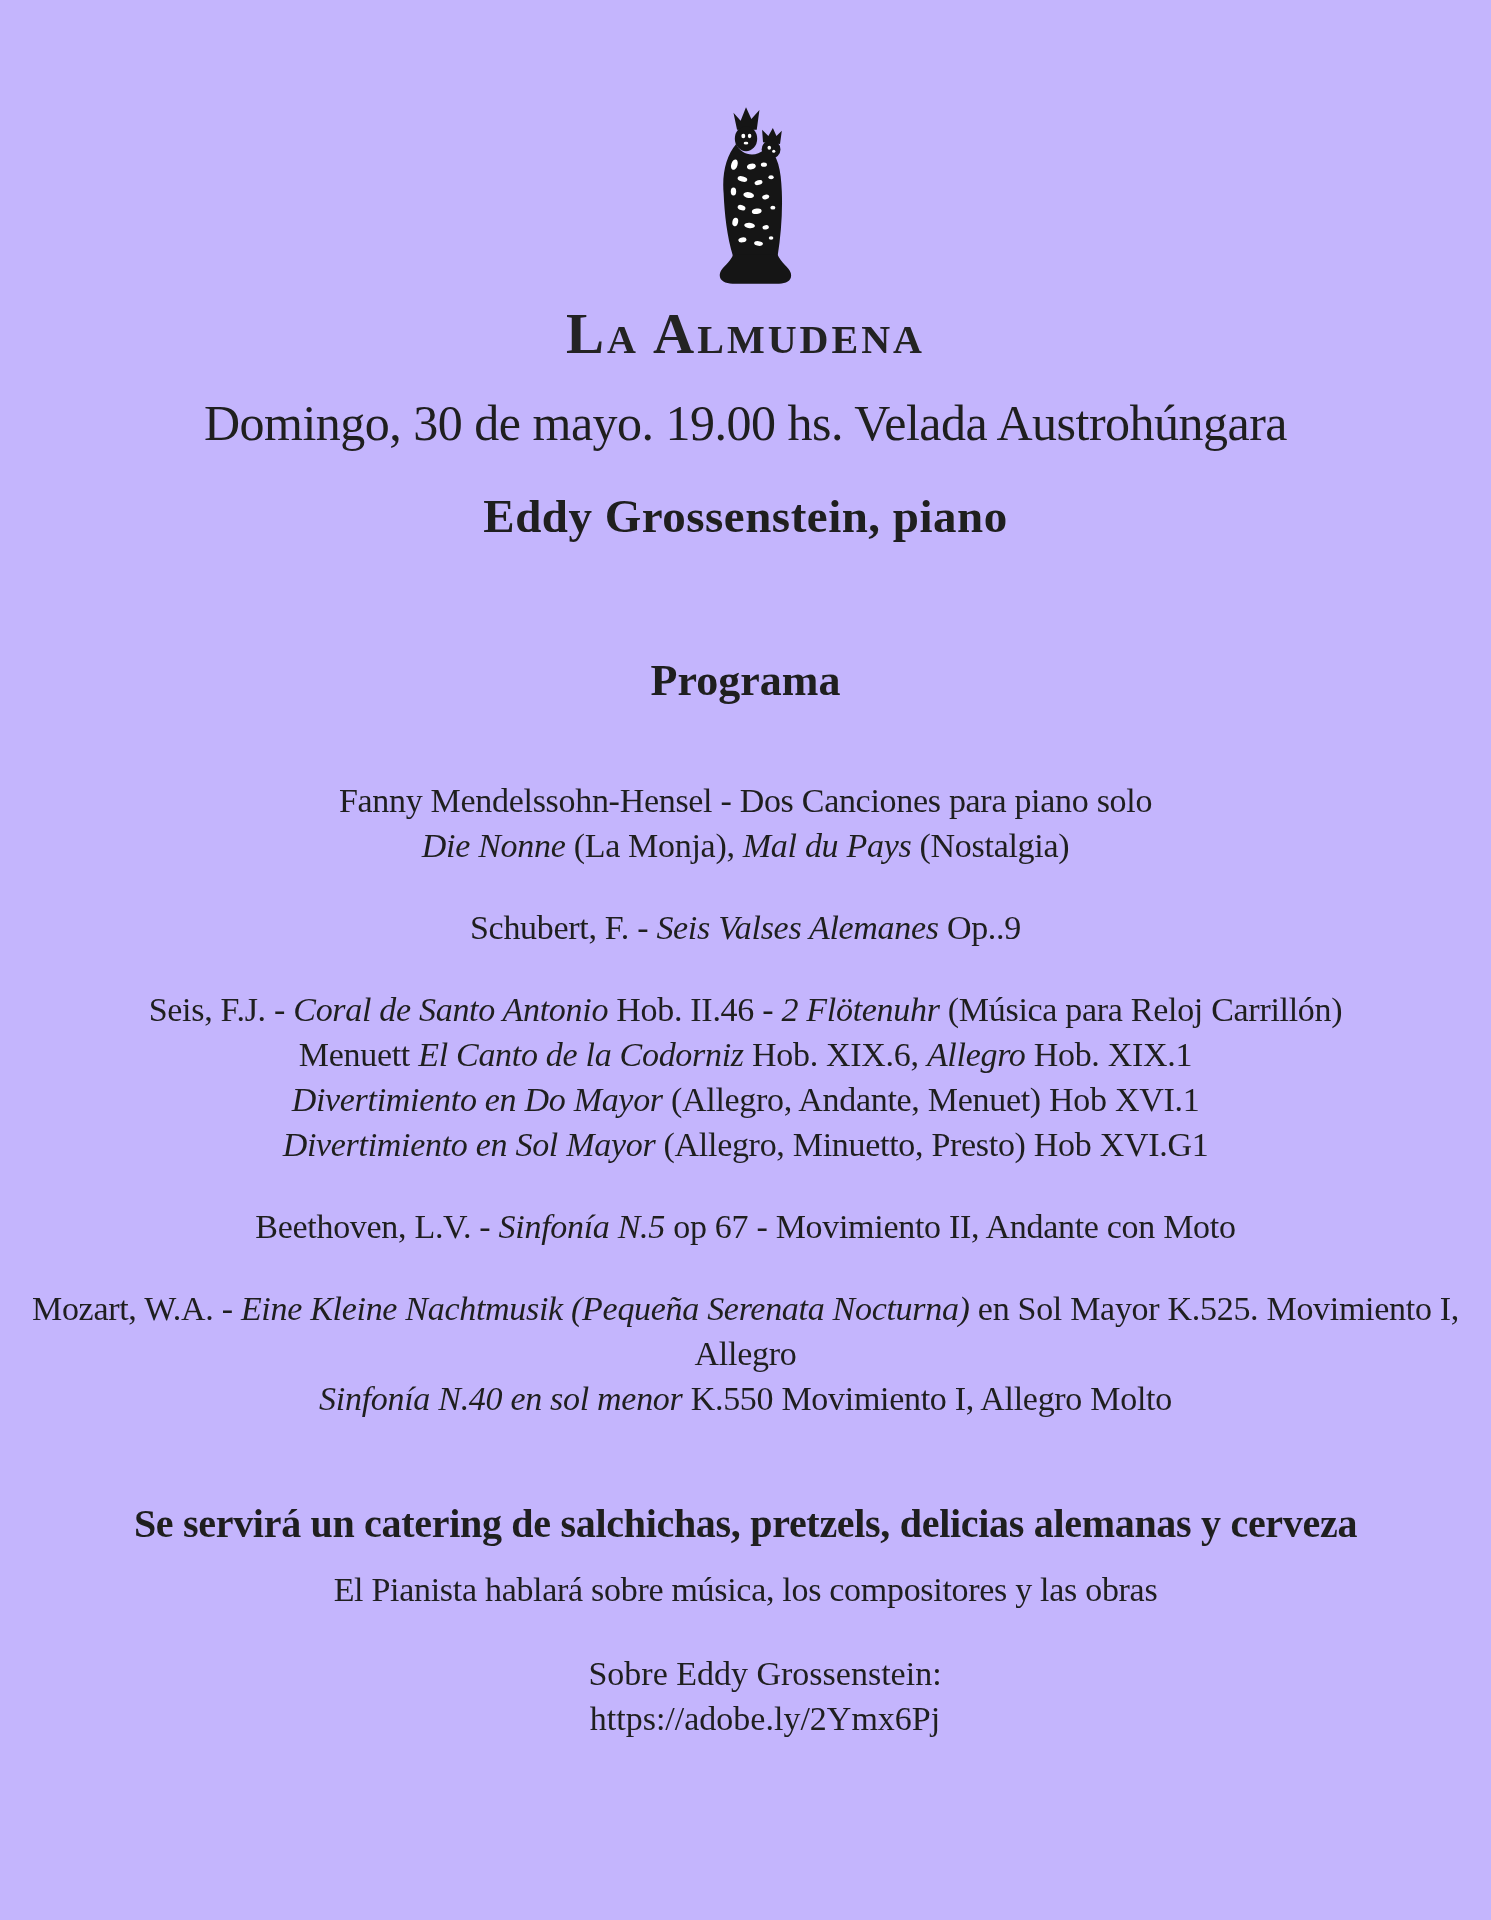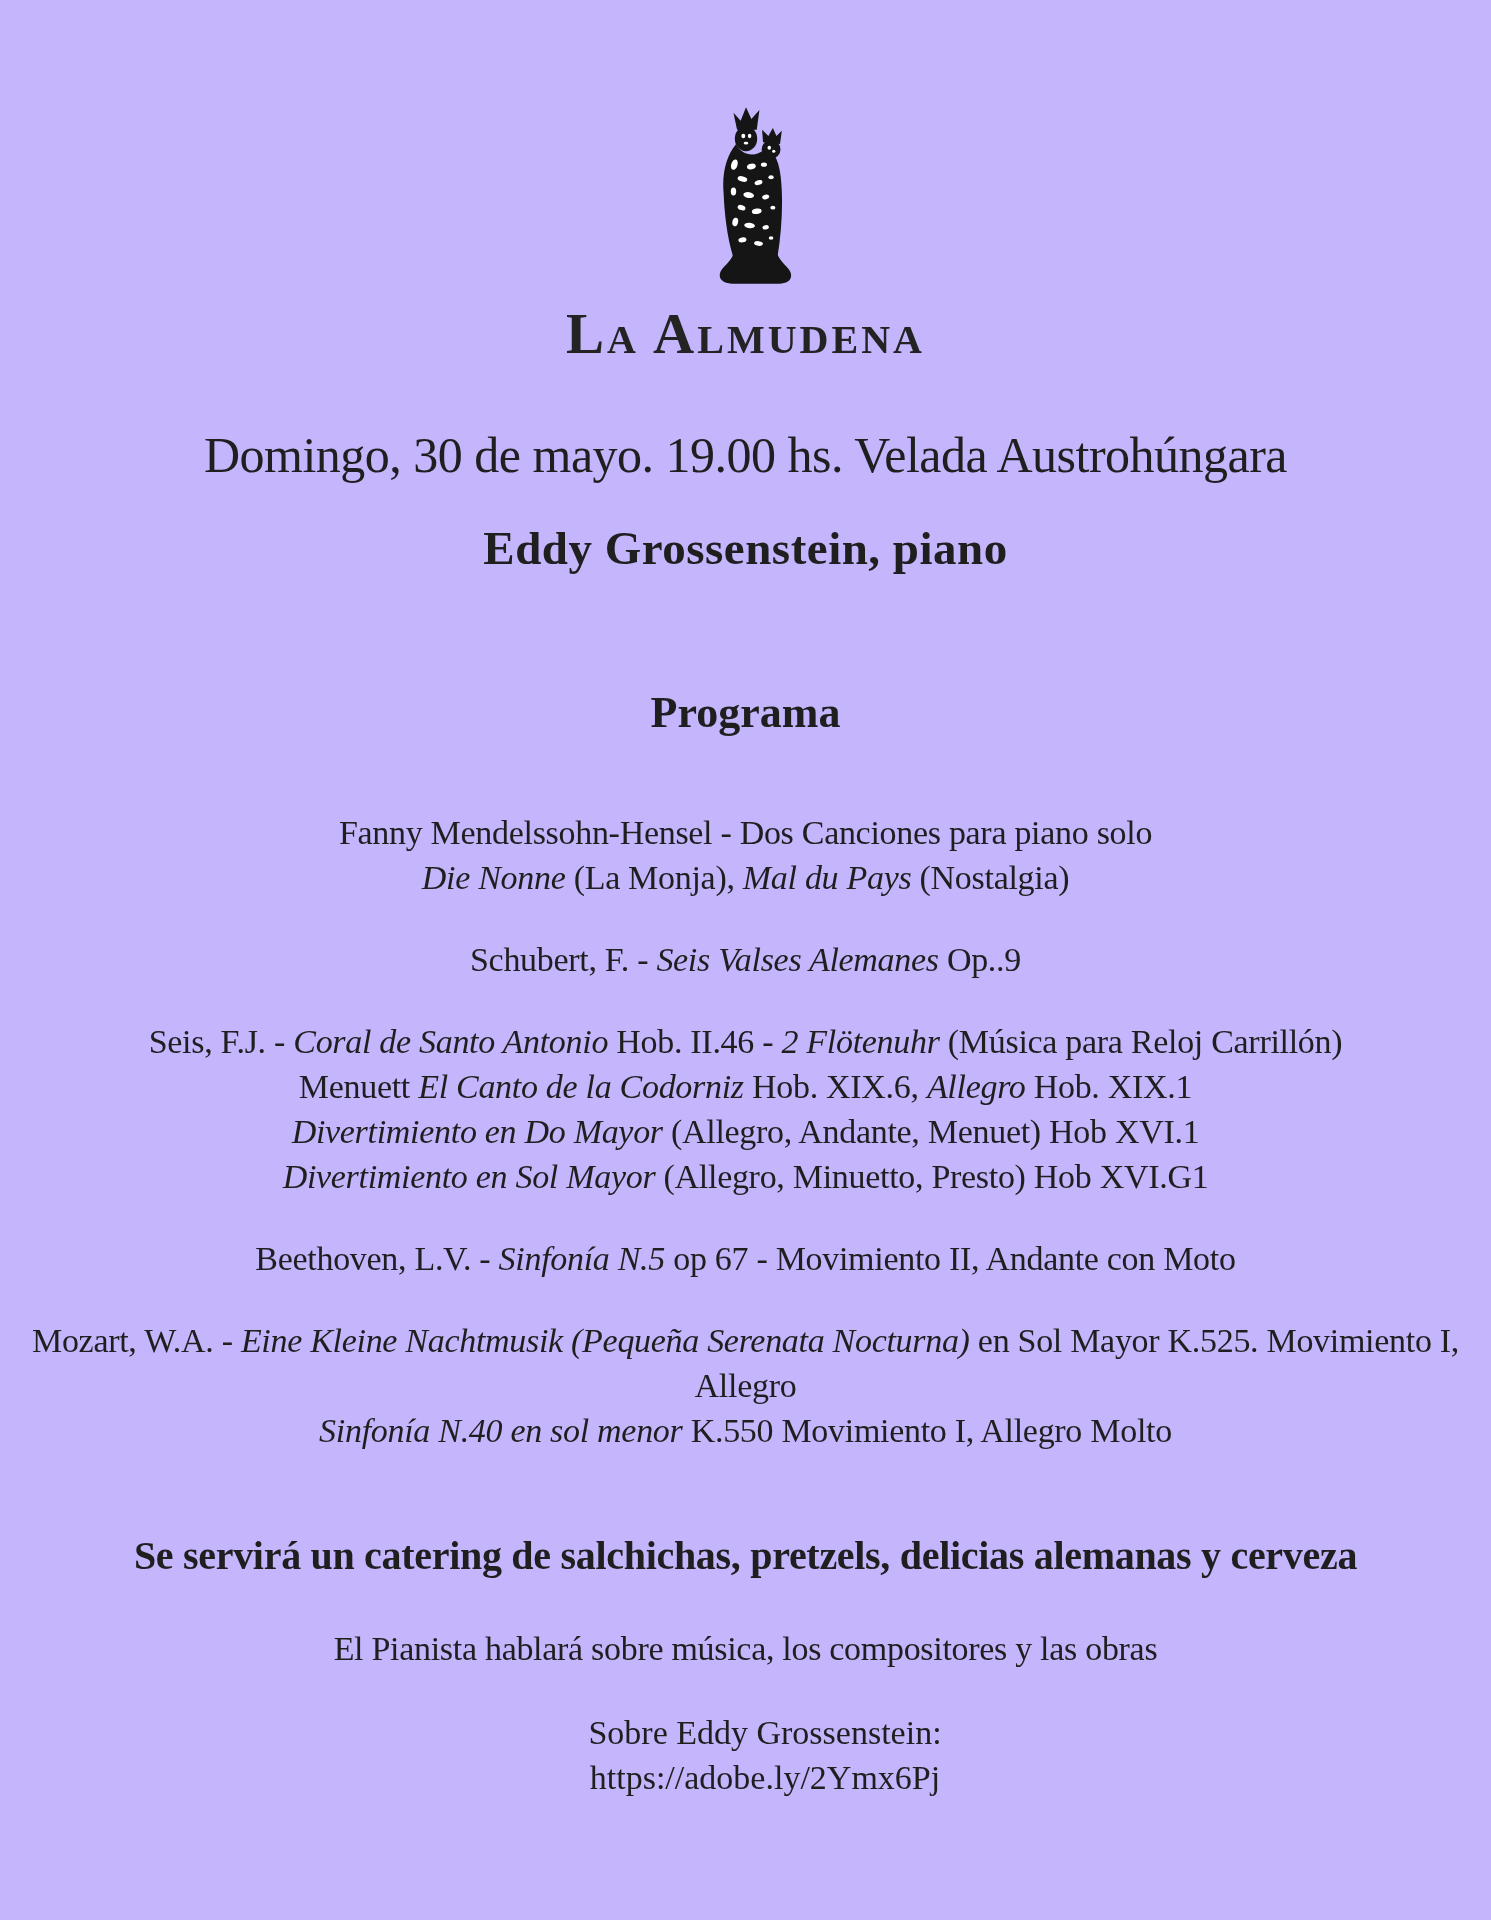--- a/index.html
+++ b/index.html
@@ -27,21 +27,21 @@
   .title {
     margin-top: 14px;
     font-size: 57px;
     font-weight: 600;
     font-variant: small-caps;
     letter-spacing: 3px;
     line-height: 1.05;
     color: #232323;
   }
   .subtitle {
-    margin-top: 64px;
+    margin-top: 32px;
     font-size: 50px;
     font-weight: 400;
     letter-spacing: -0.5px;
     line-height: 1.1;
   }
   .performer {
     margin-top: 38px;
     font-size: 47px;
     font-weight: 700;
     letter-spacing: 0.5px;
@@ -59,21 +59,21 @@
     letter-spacing: -0.3px;
   }
   .it { font-style: italic; }
   .catering {
     margin-top: 79px;
     font-size: 40px;
     font-weight: 700;
     letter-spacing: -0.3px;
   }
   .talk-note {
-    margin-top: 51px;
+    margin-top: 24px;
     font-size: 34px;
     letter-spacing: -0.3px;
   }
   .about { margin-top: 42px; }
   .about p {
     font-size: 34px;
     line-height: 45px;
     padding-left: 39px;
   }
   .about a {

